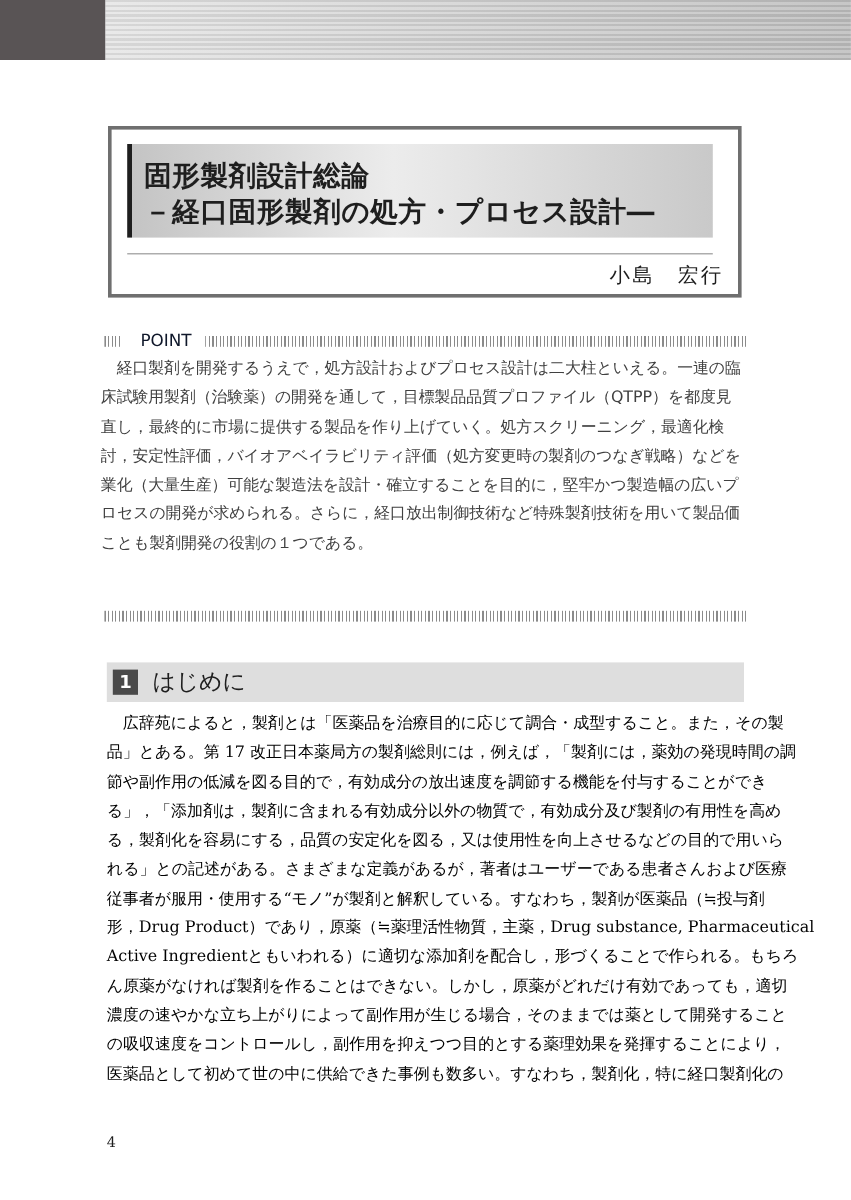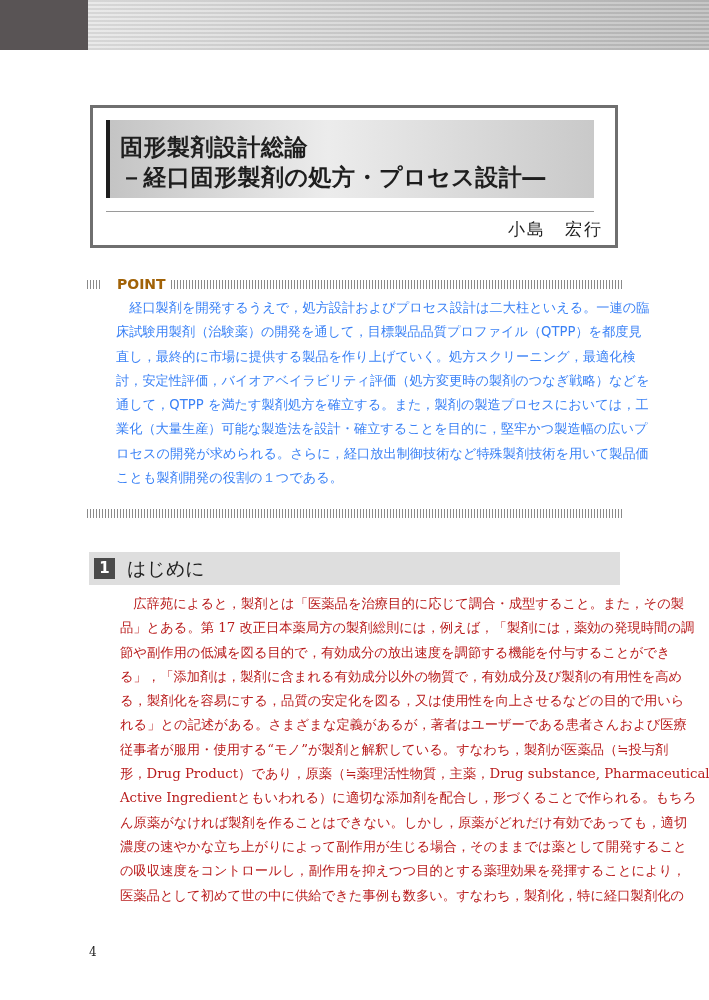--- a/index.html
+++ b/index.html
@@ -53,26 +53,26 @@
   .point-header {
     position: absolute; left: 87px; top: 275px; width: 535px; height: 20px;
   }
   .dots {
     position: absolute; height: 9px;
     background: repeating-linear-gradient(90deg, #8a8a8a 0px, #8a8a8a 1px, transparent 1px, transparent 3px);
   }
   .point-label {
     position: absolute; left: 30px; top: 0; 
     font-family: "DejaVu Sans", "Liberation Sans", sans-serif;
-    font-weight: bold; font-size: 14px; line-height: 18px; color: #a16207; text-align: center;
+    font-weight: normal; font-size: 14px; line-height: 18px; color: #0f172a; text-align: center;
   }
   .point-body {
-    position: absolute; left: 116px; top: 296px; width: 522px;
+    position: absolute; left: 84px; top: 296px; width: 522px;
     font-family: "DejaVu Sans", "Liberation Sans", sans-serif;
-    font-size: 13.2px; line-height: 24.3px; color: #3b82f6;
+    font-size: 13.2px; line-height: 24.3px; color: #404040;
   }
   .point-body .line { white-space: nowrap; display: block; }
 
   .section-header {
     position: absolute; left: 89px; top: 552px; width: 531px; height: 33px;
     background: #dedede;
   }
   .section-num {
     position: absolute; left: 5px; top: 6px; width: 21px; height: 21px;
     background: #4a4a4a; color: #fff;
@@ -80,21 +80,21 @@
     font-weight: bold; font-size: 15px; line-height: 21px; text-align: center;
   }
   .section-title {
     position: absolute; left: 38px; top: 3px;
     font-family: "DejaVu Sans", "Liberation Sans", sans-serif;
     font-size: 19px; line-height: 27px; color: #1e1e1e;
   }
 
   .main-body {
     position: absolute; left: 89px; top: 592px; width: 533px;
-    font-size: 13.3px; line-height: 24.3px; color: #b91c1c; margin-left: 31px;
+    font-size: 13.3px; line-height: 24.3px; color: #000000;
   }
   .main-body .line { white-space: nowrap; display: block; }
 
   .page-number {
     position: absolute; left: 89px; top: 945px;
     font-size: 12px; color: #1e1e1e;
   }
 </style>
 </head>
 <body>
@@ -117,21 +117,20 @@
   <div class="dots" style="left:0; top:5px; width:14px;"></div>
   <div class="point-label">POINT</div>
   <div class="dots" style="left:84px; top:5px; right:0;"></div>
 </div>
 
 <div class="point-body">
   <span class="line">　経口製剤を開発するうえで，処方設計およびプロセス設計は二大柱といえる。一連の臨</span>
   <span class="line">床試験用製剤（治験薬）の開発を通して，目標製品品質プロファイル（QTPP）を都度見</span>
   <span class="line">直し，最終的に市場に提供する製品を作り上げていく。処方スクリーニング，最適化検</span>
   <span class="line">討，安定性評価，バイオアベイラビリティ評価（処方変更時の製剤のつなぎ戦略）などを</span>
-  <span class="line">通して，QTPP を満たす製剤処方を確立する。また，製剤の製造プロセスにおいては，工</span>
   <span class="line">業化（大量生産）可能な製造法を設計・確立することを目的に，堅牢かつ製造幅の広いプ</span>
   <span class="line">ロセスの開発が求められる。さらに，経口放出制御技術など特殊製剤技術を用いて製品価</span>
   <span class="line">ことも製剤開発の役割の１つである。</span>
 </div>
 
 <div class="dots" style="position:absolute; left:87px; top:509px; width:535px;"></div>
 
 <div class="section-header">
   <div class="section-num">1</div>
   <div class="section-title">はじめに</div>

